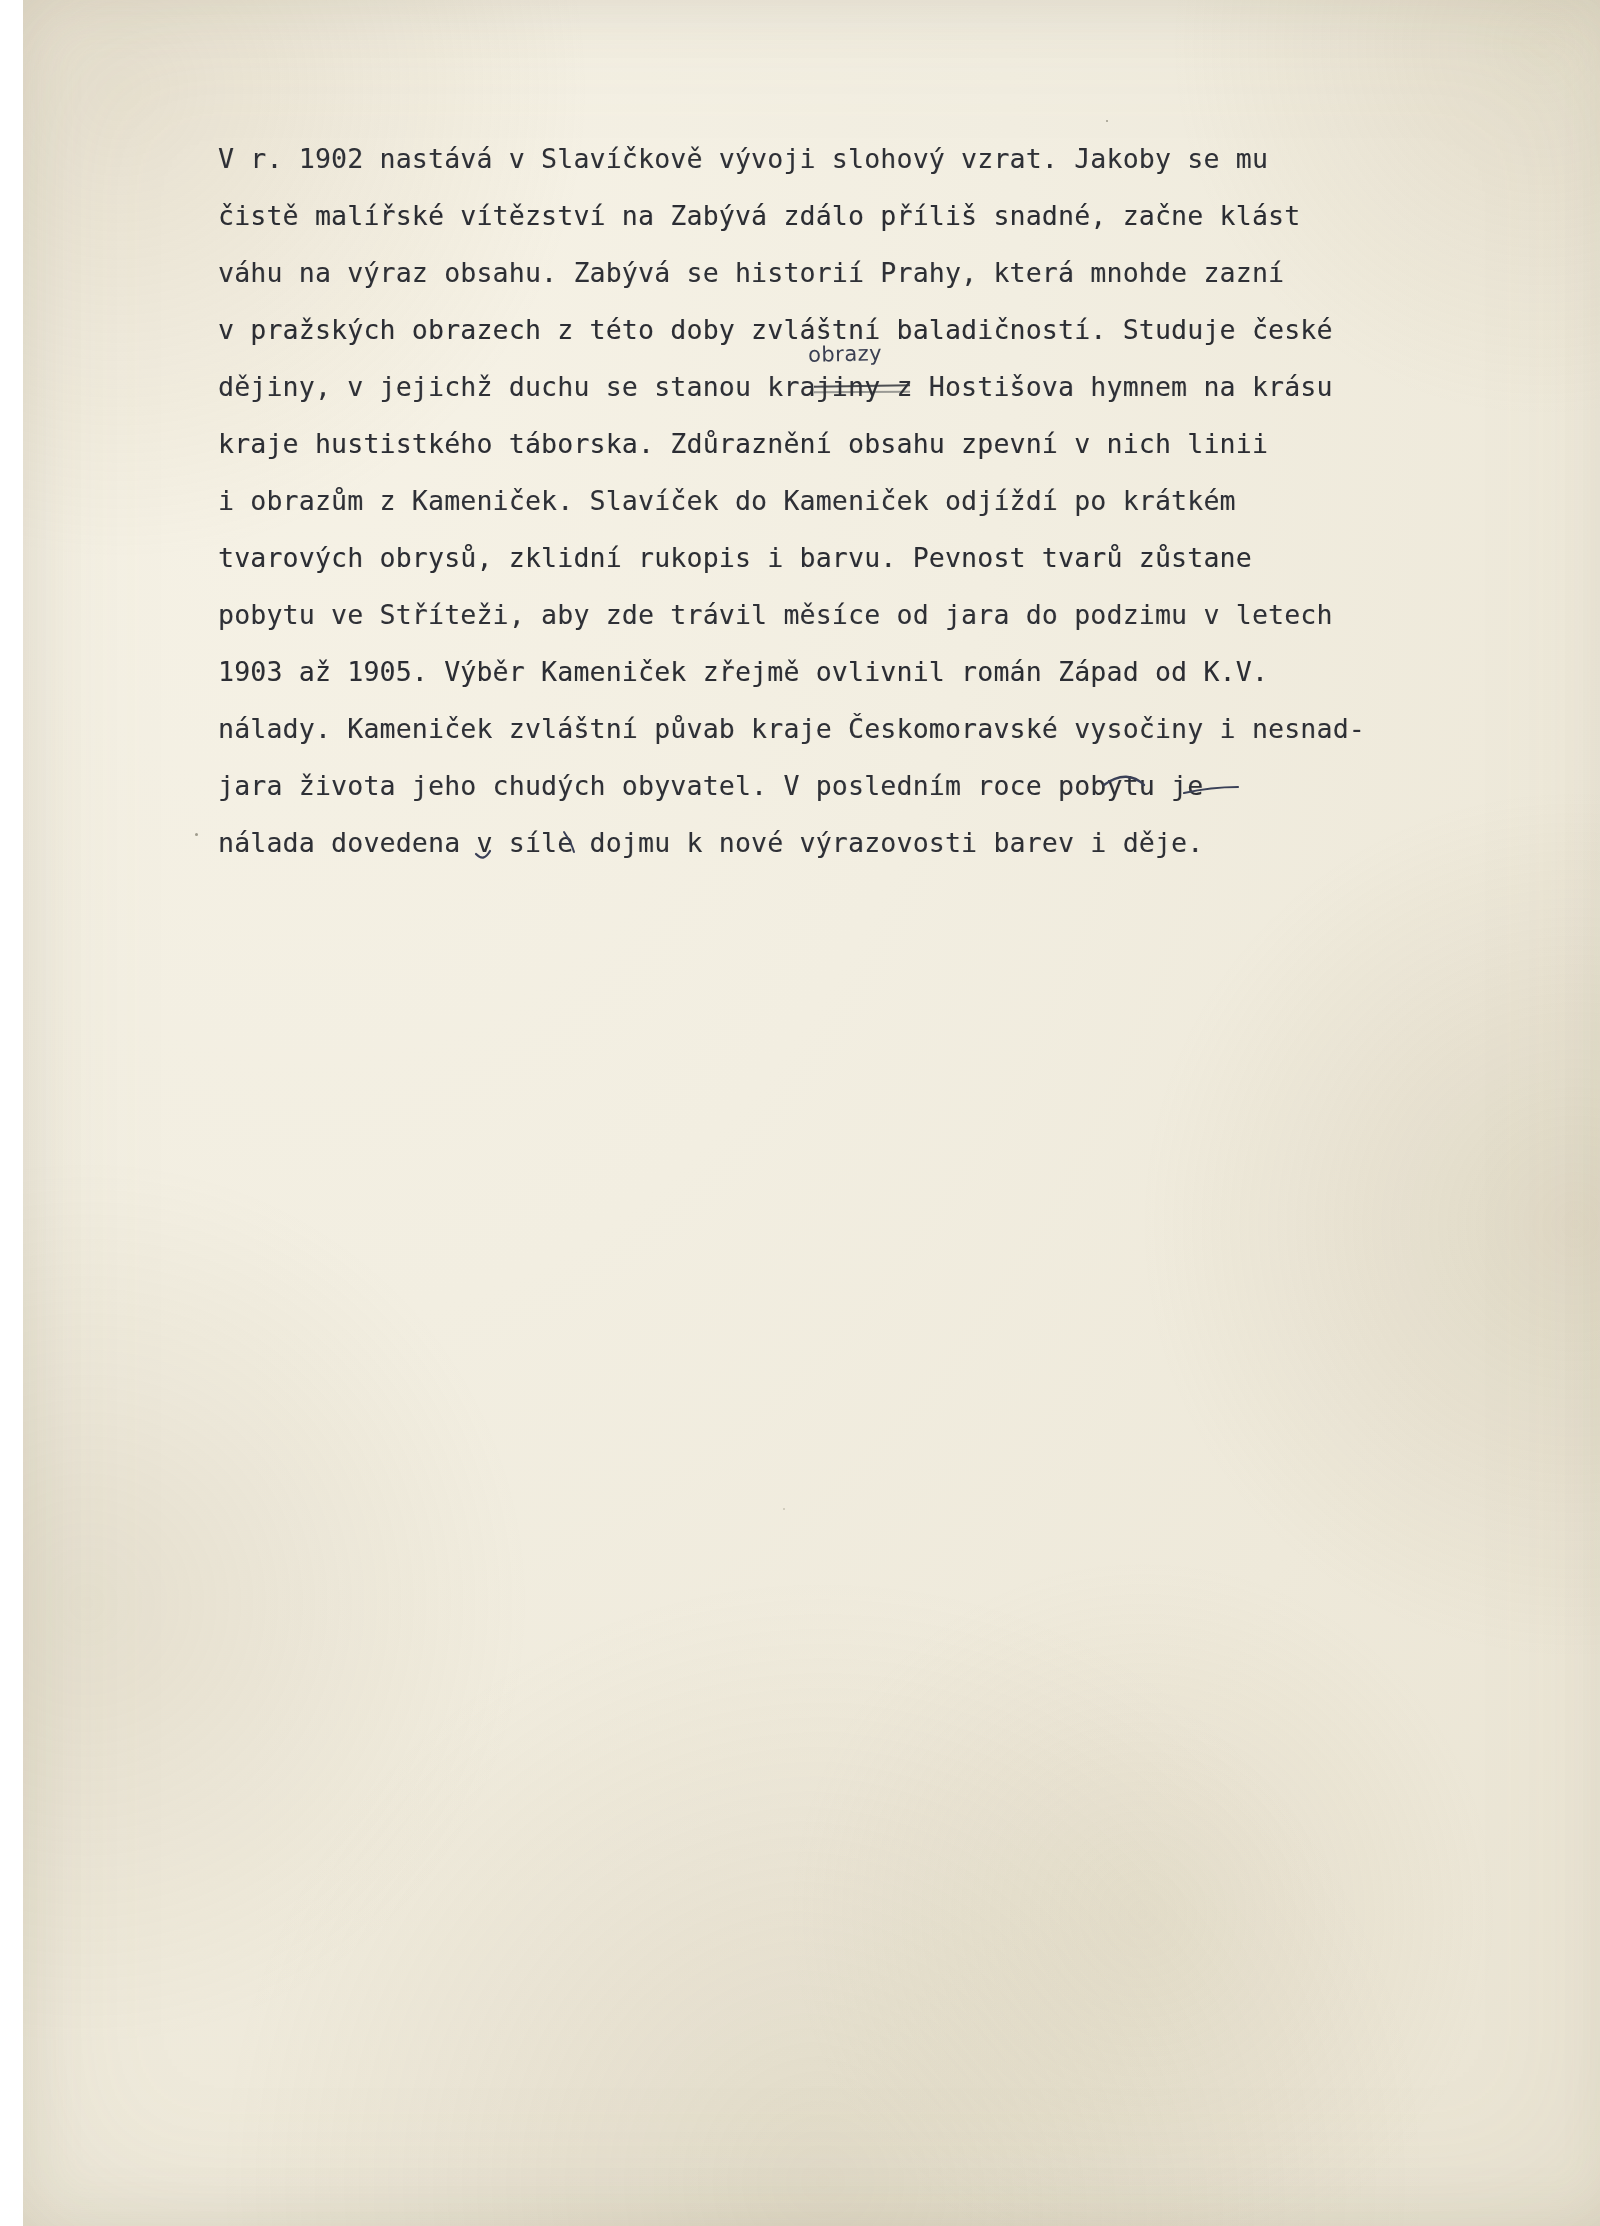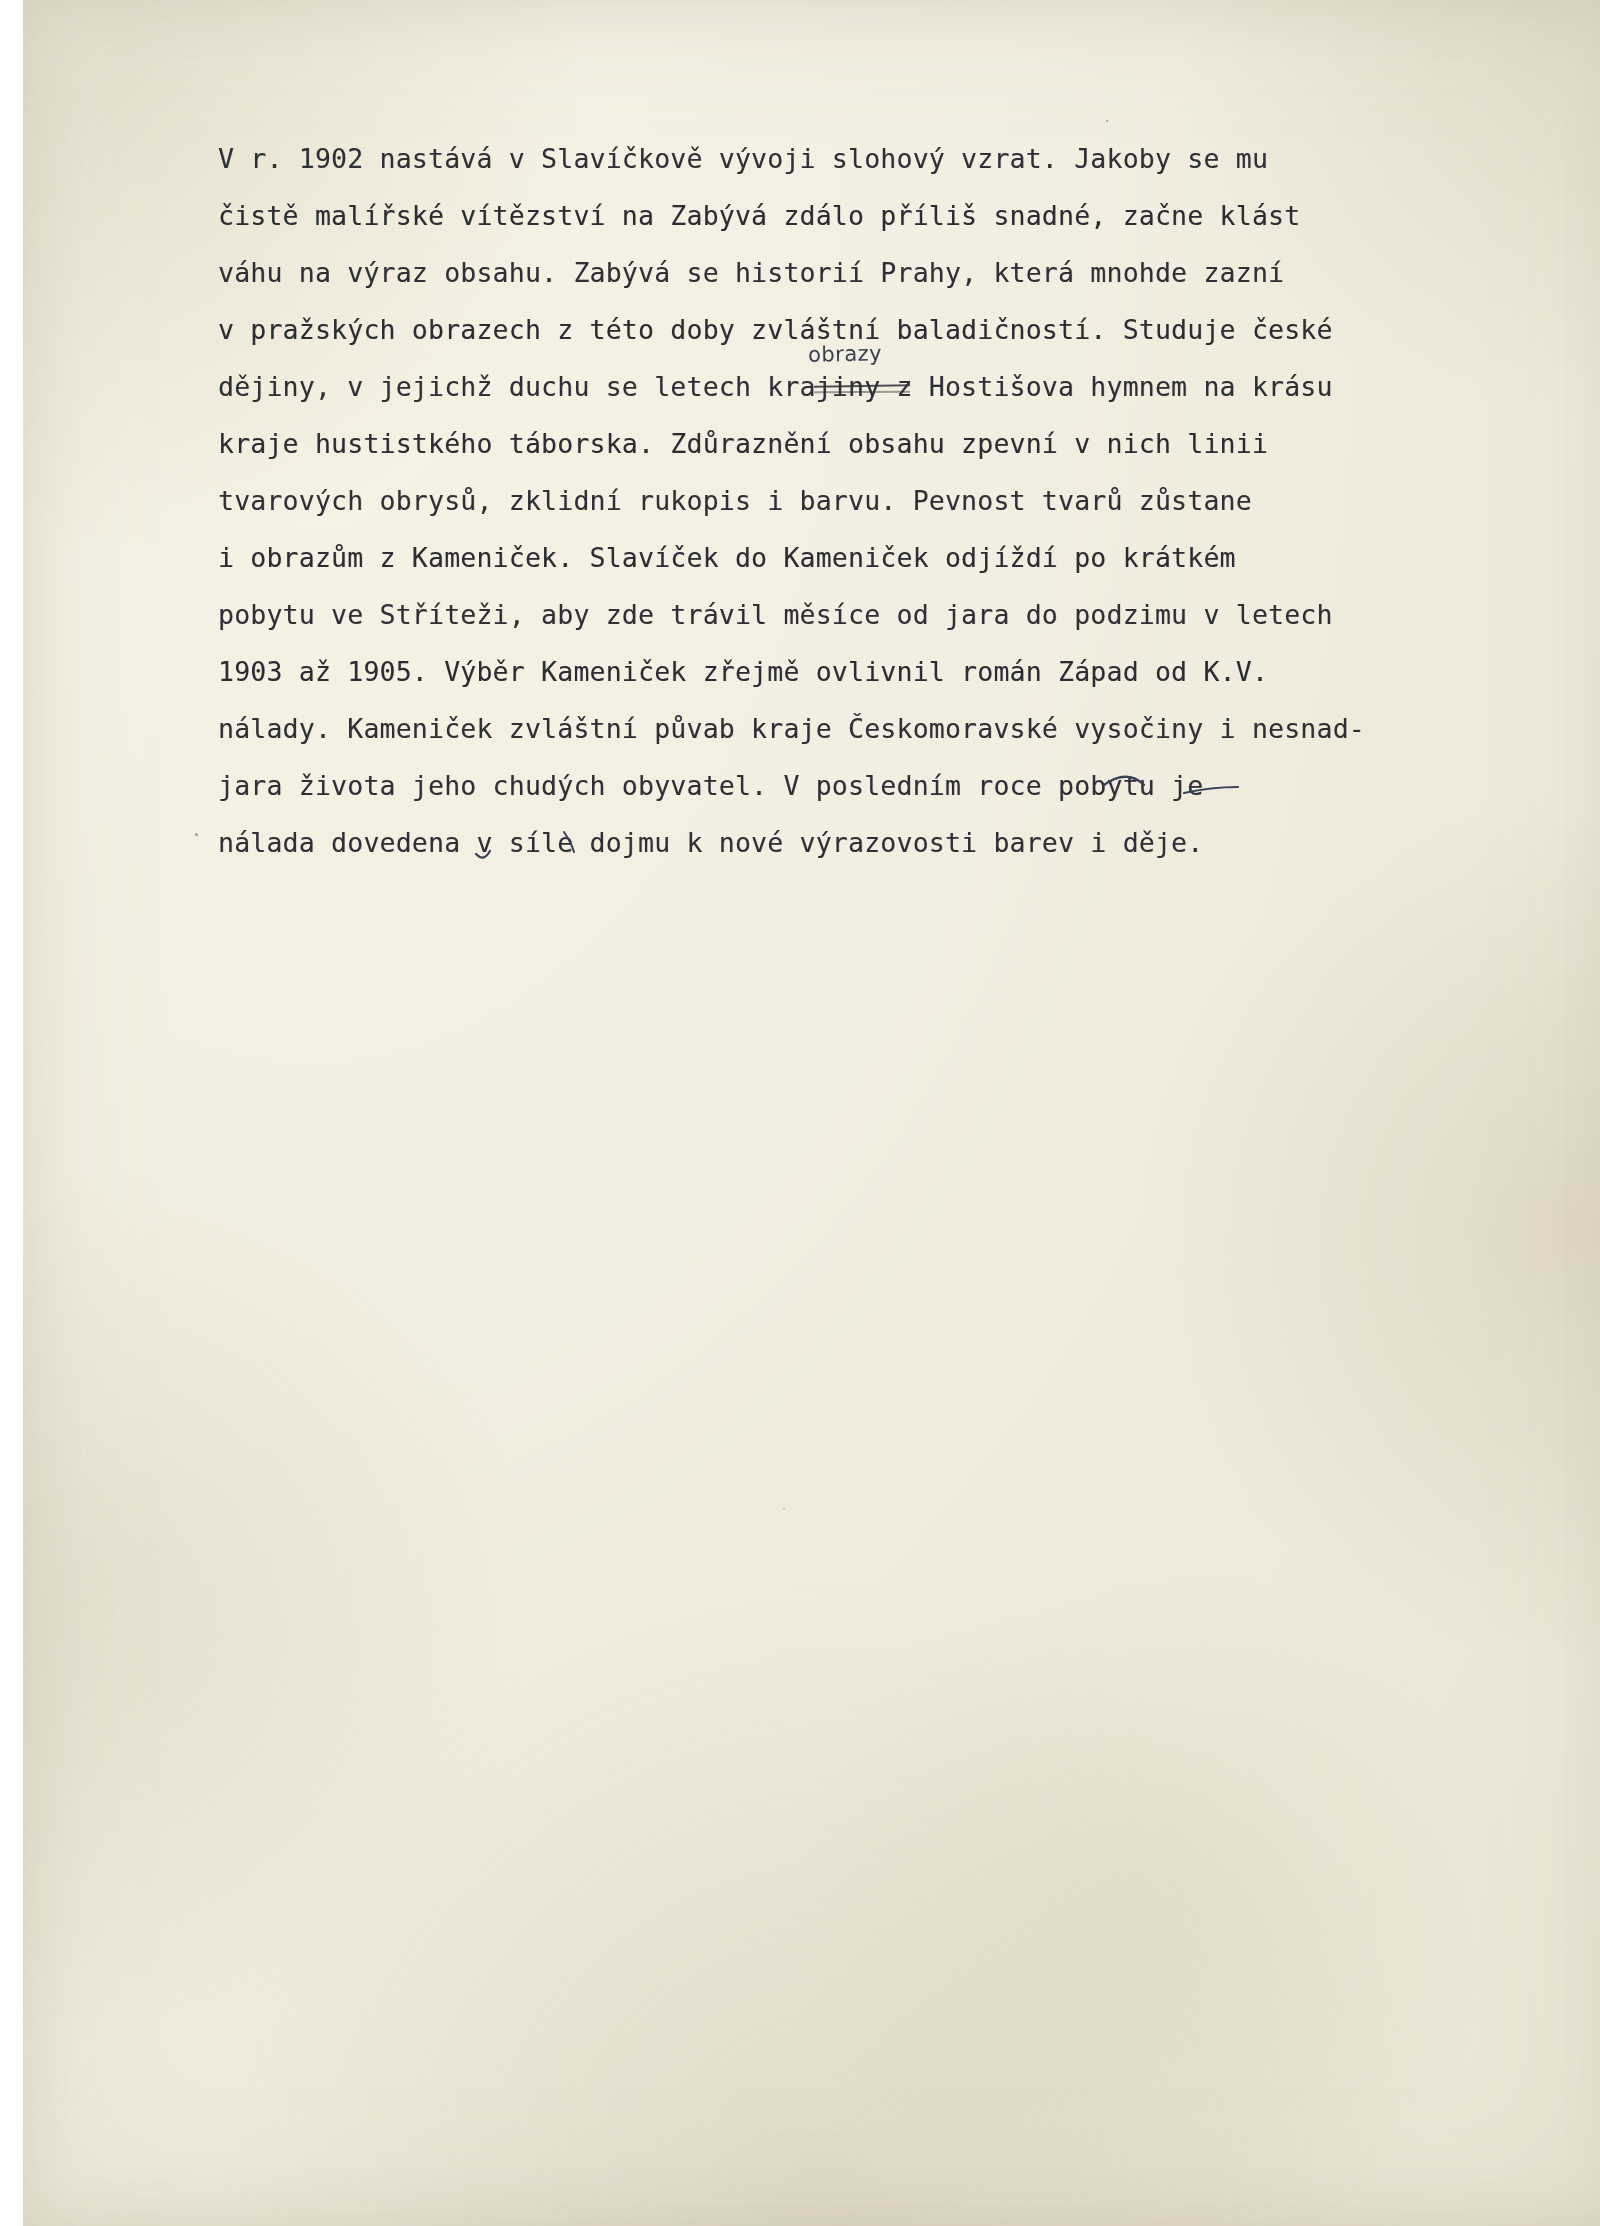--- a/index.html
+++ b/index.html
@@ -99,29 +99,29 @@
   <div class="grain"></div>
 
   <div class="typescript">
 
     <div class="tline">V r. 1902 nastává v Slavíčkově vývoji slohový vzrat. Jakoby se mu</div>
     <div class="tline">čistě malířské vítězství na Zabývá zdálo příliš snadné, začne klást</div>
     <div class="tline">váhu na výraz obsahu. Zabývá se historií Prahy, která mnohde zazní</div>
     <div class="tline">v pražských obrazech z této doby zvláštní baladičností. Studuje české</div>
 
     <div style="position:relative;">
-      <div class="tline">dějiny, v jejichž duchu se letech krajiny z Hostišova hymnem na krásu</div>
+      <div class="tline">dějiny, v jejichž duchu se stanou krajiny z Hostišova hymnem na krásu</div>
       <span class="hand-above" style="left:590px; top:-16px;">obrazy</span>
       <span class="overstrike" style="left:596px; top:27px; width:96px; transform:rotate(-0.8deg);"></span>
       <span class="overstrike" style="left:596px; top:33px; width:96px; transform:rotate(-0.4deg); opacity:0.45;"></span>
     </div>
 
     <div class="tline">kraje hustistkého táborska. Zdůraznění obsahu zpevní v nich linii</div>
+    <div class="tline">i obrazům z Kameniček. Slavíček do Kameniček odjíždí po krátkém</div>
     <div class="tline">tvarových obrysů, zklidní rukopis i barvu. Pevnost tvarů zůstane</div>
-    <div class="tline">i obrazům z Kameniček. Slavíček do Kameniček odjíždí po krátkém</div>
     <div class="tline">pobytu ve Stříteži, aby zde trávil měsíce od jara do podzimu v letech</div>
     <div class="tline">1903 až 1905. Výběr Kameniček zřejmě ovlivnil román Západ od K.V.</div>
 
 
     <div class="tline">nálady. Kameniček zvláštní půvab kraje Českomoravské vysočiny i nesnad-</div>
 
     <div style="position:relative;">
       <div class="tline">jara života jeho chudých obyvatel. V posledním roce pobytu je</div>
       <svg class="ink-curve" style="left:880px; top:6px;" width="170" height="44" viewBox="0 0 170 44">
         <path d="M6,22 C22,10 36,12 46,22" stroke="#3a4057" stroke-width="2.4" fill="none" stroke-linecap="round"></path>

